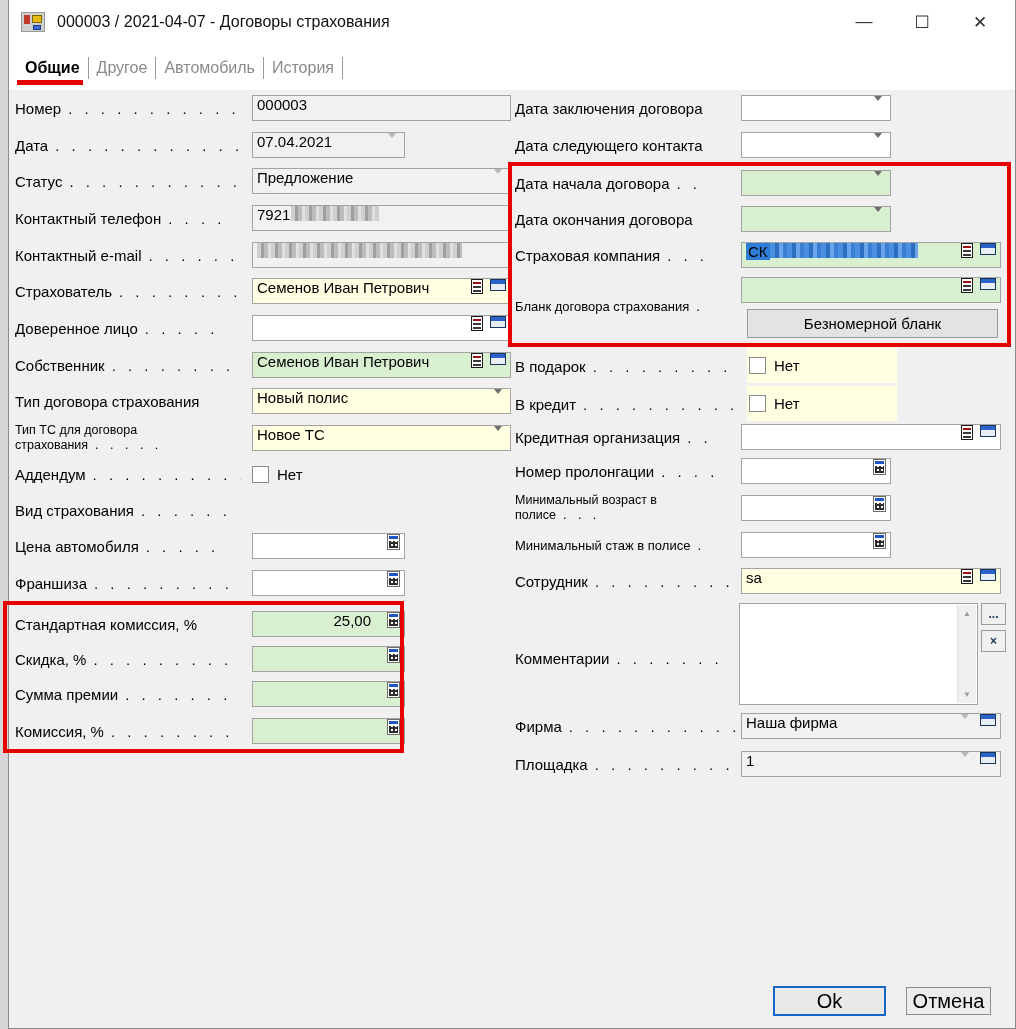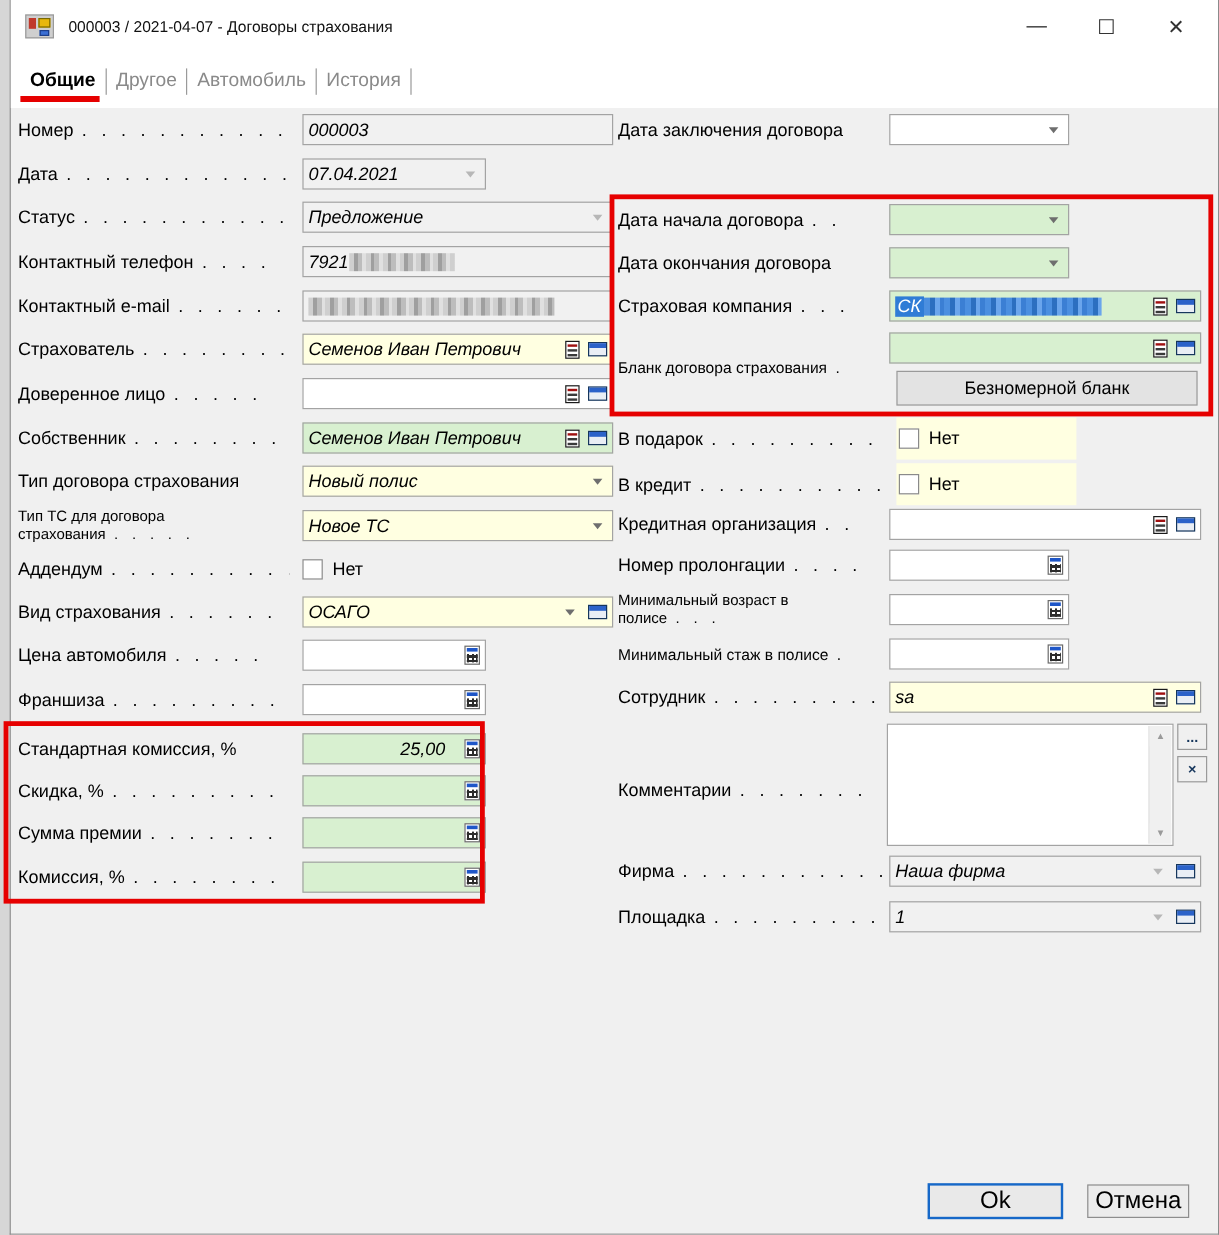--- a/index.html
+++ b/index.html
@@ -8,42 +8,42 @@
   .dialog { position:absolute; left:8px; top:0; width:1008px; height:1029px;
             background:#f0f0f0; border:1px solid #8b8b8b; border-top:none; }
   .head { position:absolute; top:0; left:0; right:0; height:90px; background:#ffffff; }
 
   
   .titlebar { position:absolute; top:0; left:0; right:0; height:44px; display:flex; align-items:center; }
   .appicon { position:relative; width:24px; height:20px; margin-left:12px; background:#cfcfcf; border:1px solid #9a9a9a; }
   .appicon .sq-red    { position:absolute; left:2px;  top:2px;  width:6px;  height:9px;  background:#c0392b; }
   .appicon .sq-yellow { position:absolute; left:10px; top:2px;  width:10px; height:8px;  background:#e8b80e; border:1px solid #7a6a00;}
   .appicon .sq-blue   { position:absolute; left:11px; top:12px; width:8px;  height:5px;  background:#3b6fd4; border:1px solid #1d3f8a;}
-  .title-text { margin-left:12px; font-size:13px; color:#111; }
+  .title-text { margin-left:12px; font-size:16px; color:#111; }
   .wbtns { position:absolute; top:0; right:6px; height:44px; display:flex; }
   .wbtn { width:58px; height:44px; display:flex; align-items:center; justify-content:center;
           font-size:17px; color:#333; cursor:default; }
 
   
   .tabstrip { position:absolute; top:48px; left:10px; right:10px; height:40px; display:flex; align-items:center; font-size:16px; }
   .tab { padding:0 8px; color:#8a8a8a; }
   .tab.active { color:#000; font-weight:bold; padding-left:6px; }
   .tsep { width:1px; height:22px; background:#9a9a9a; }
 
   
   .lrow, .rrow { position:absolute; height:26px; display:flex; align-items:center; }
   .lrow { left:6px;   width:496px;gap:11px; }
   .rrow { left:506px; width:496px; }
   .lab { width:226px; flex:none; font-size:15px; color:#000; display:flex; align-items:baseline; overflow:hidden; white-space:nowrap; }
   .lab .d { margin-left:7px; letter-spacing:4px; color:#000; }
   .lab.twoline { display:block; font-size:12.5px; line-height:1.2; white-space:normal; }
   .lab.small13 { font-size:13px; }
 
-  .fld { height:26px; border:1px solid #a3a3a3; background:#fff; display:flex; align-items:center;
-         padding:0 4px; font-size:15px; color:#000;font-style:italic; }
+  .fld { height:26px; border:1px solid #a3a3a3; background:#fff; display:flex; align-items:flex-start;
+         padding:0 4px; font-size:15px; color:#000; }
   .w-full { width:260px; } .w-med { width:153px; } .w-rmed { width:150px; }
   .bg-yellow { background:#ffffe1; } .bg-green { background:#d8f0d0; } .bg-dis { background:#f1f1f1; }
   .spacer { flex:1; }
 
   .arrow { width:0; height:0; border-left:4px solid transparent; border-right:4px solid transparent;
            border-top:5px solid #6e6e6e; margin:0 4px 0 6px; flex:none; }
   .arrow.dis { border-top-color:#b7b7b7; }
 
   .icon-list { position:relative; width:12px; height:15px; border:1px solid #1a1a1a; background:#fff; flex:none; margin-left:7px; }
   .icon-list::before { content:""; position:absolute; left:1px; right:1px; top:2px; height:2px; background:#a01010; }
@@ -56,21 +56,21 @@
       background:repeating-linear-gradient(90deg,#2c2c2c 0 2px,transparent 2px 4px),
                  repeating-linear-gradient(0deg,#2c2c2c 0 2px,transparent 2px 4px); }
   .push-r { margin-left:auto; }
 
   .cb { width:17px; height:17px; border:1px solid #8a8a8a; background:#fff; flex:none; }
   .cb-lab { margin-left:8px; font-size:15px; }
   .cb-panel { position:absolute; width:150px; height:35px; background:#ffffe1; display:flex; align-items:center; padding-left:2px; }
 
   .val-right { margin-left:auto; margin-right:16px; }
 
-  .sel { background:#2f7cd6; color:#ffffff; padding:0 2px; }
+  .sel { background:#2f7cd6; color:#000000; padding:0 2px; }
   .redact { height:15px; background:repeating-linear-gradient(90deg,#cfcfcf 0 4px,#9f9f9f 4px 7px,#bdbdbd 7px 11px,#e0e0e0 11px 14px); }
   .redact.blue { background:repeating-linear-gradient(90deg,#4b8fe0 0 5px,#2c6fc0 5px 9px,#6aa5ec 9px 13px,#3b7fd4 13px 17px); }
 
   .wide-btn { position:absolute; border:1px solid #9a9a9a; background:#e3e3e3; display:flex; align-items:center;
               justify-content:center; font-size:15px; color:#000; }
 
   .ta-box { position:absolute; border:1px solid #a3a3a3; background:#fff; }
   .sbar { position:absolute; top:1px; bottom:1px; right:1px; width:19px; background:#f0f0f0; border-left:1px solid #e2e2e2; }
   .sbtn { position:absolute; left:0; right:0; height:17px; display:flex; align-items:center; justify-content:center;
           font-size:8px; color:#9a9a9a; background:#f0f0f0; }
@@ -242,26 +242,20 @@
           <span class="cb"></span>
           <span class="cb-lab">Нет</span>
         </div>
     </div>
 
     <div class="lrow" style="top:497px">
       <div class="lab">
           <span>Вид страхования</span>
           <span class="d">. . . . . .</span>
         </div>
-      <div class="fld w-full bg-yellow">
-          <span>ОСАГО</span>
-          <span class="spacer"></span>
-          <span class="arrow"></span>
-          <span class="icon-win"></span>
-        </div>
     </div>
 
     <div class="lrow" style="top:533px">
       <div class="lab">
           <span>Цена автомобиля</span>
           <span class="d">. . . . .</span>
         </div>
       <div class="fld w-med">
           <span class="icon-calc push-r"></span>
         </div>
@@ -320,20 +314,29 @@
     <div class="rrow" style="top:95px">
       <div class="lab">
           <span>Дата заключения договора</span>
         </div>
       <div class="fld w-rmed">
           <span class="spacer"></span>
           <span class="arrow"></span>
         </div>
     </div>
 
+    <div class="rrow" style="top:132px">
+      <div class="lab">
+          <span>Дата следующего контакта</span>
+        </div>
+      <div class="fld w-rmed">
+          <span class="spacer"></span>
+          <span class="arrow"></span>
+        </div>
+    </div>
 
     <div class="rrow" style="top:170px">
       <div class="lab">
           <span>Дата начала договора</span>
           <span class="d">. .</span>
         </div>
       <div class="fld w-rmed bg-green">
           <span class="spacer"></span>
           <span class="arrow"></span>
         </div>

